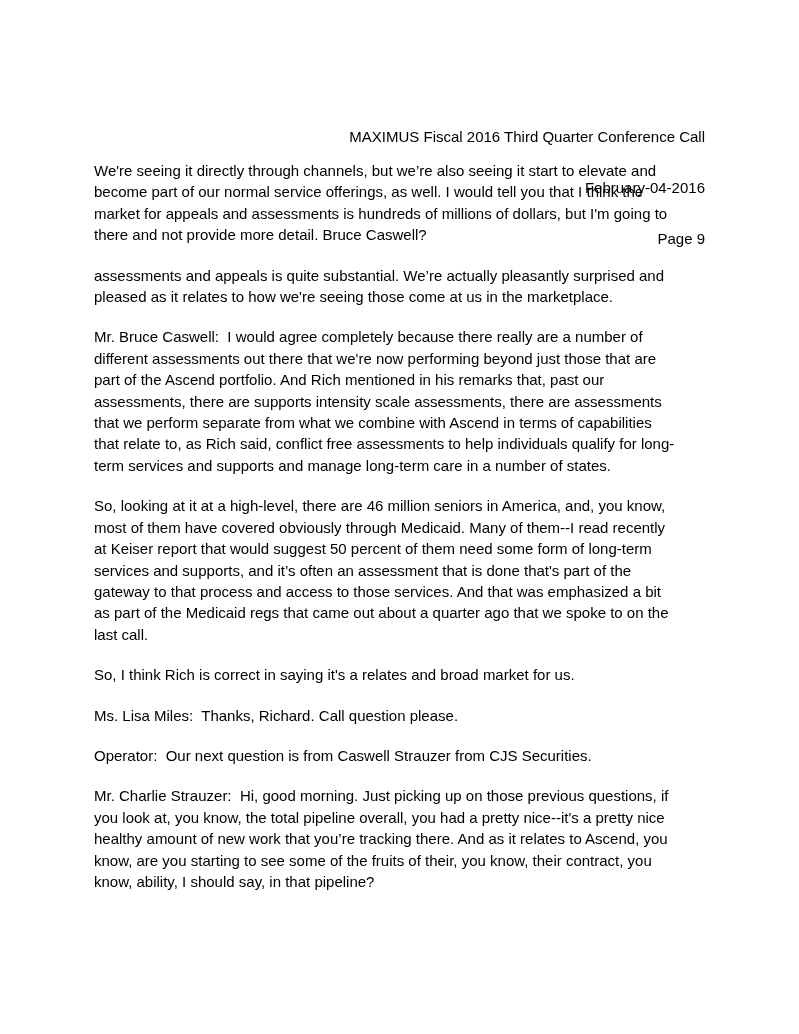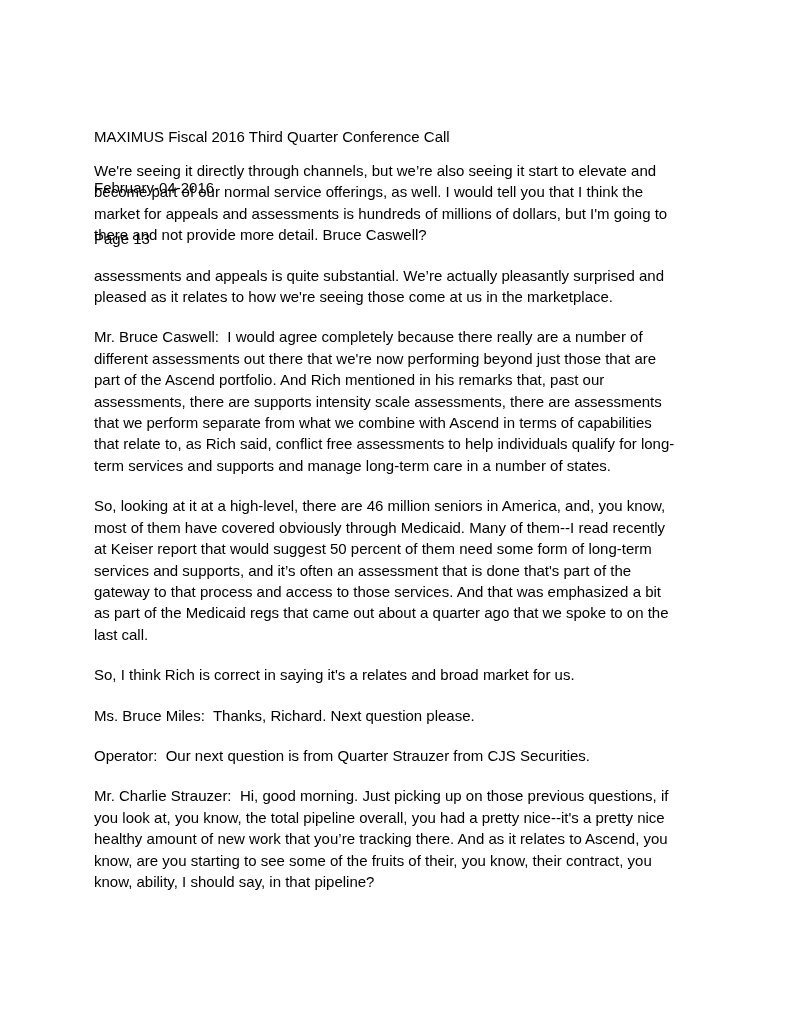--- a/index.html
+++ b/index.html
@@ -18,20 +18,21 @@
     position: relative;
     width: 799px;
     height: 1034px;
     background: #ffffff;
   }
   .doc-header {
     position: absolute;
     top: 94px;
     left: 94px;
     right: 94px;
+    text-align: right;
     font-size: 15px;
     line-height: 17px;
     white-space: pre-wrap;
   }
   .doc-body {
     position: absolute;
     top: 160px;
     left: 94px;
     width: 648px;
     font-size: 15px;
@@ -43,21 +44,21 @@
   }
 </style>
 </head>
 <body>
 
 <div class="page">
 
   <header class="doc-header">
     <div>MAXIMUS Fiscal 2016 Third Quarter Conference Call</div>
     <div>February-04-2016</div>
-    <div>Page 13</div>
+    <div>Page 9</div>
   </header>
 
   <main class="doc-body">
     <p>We're seeing it directly through channels, but we’re also seeing it start to elevate and
 become part of our normal service offerings, as well. I would tell you that I think the
 market for appeals and assessments is hundreds of millions of dollars, but I'm going to
 there and not provide more detail. Bruce Caswell?</p>
     <p>assessments and appeals is quite substantial. We’re actually pleasantly surprised and
 pleased as it relates to how we're seeing those come at us in the marketplace.</p>
     <p>Mr. Bruce Caswell:  I would agree completely because there really are a number of
@@ -68,22 +69,22 @@
 that relate to, as Rich said, conflict free assessments to help individuals qualify for long-
 term services and supports and manage long-term care in a number of states.</p>
     <p>So, looking at it at a high-level, there are 46 million seniors in America, and, you know,
 most of them have covered obviously through Medicaid. Many of them--I read recently
 at Keiser report that would suggest 50 percent of them need some form of long-term
 services and supports, and it’s often an assessment that is done that's part of the
 gateway to that process and access to those services. And that was emphasized a bit
 as part of the Medicaid regs that came out about a quarter ago that we spoke to on the
 last call.</p>
     <p>So, I think Rich is correct in saying it's a relates and broad market for us.</p>
-    <p>Ms. Bruce Miles:  Thanks, Richard. Next question please.</p>
-    <p>Operator:  Our next question is from Quarter Strauzer from CJS Securities.</p>
+    <p>Ms. Lisa Miles:  Thanks, Richard. Call question please.</p>
+    <p>Operator:  Our next question is from Caswell Strauzer from CJS Securities.</p>
     <p>Mr. Charlie Strauzer:  Hi, good morning. Just picking up on those previous questions, if
 you look at, you know, the total pipeline overall, you had a pretty nice--it's a pretty nice
 healthy amount of new work that you’re tracking there. And as it relates to Ascend, you
 know, are you starting to see some of the fruits of their, you know, their contract, you
 know, ability, I should say, in that pipeline?</p>
   </main>
 
 </div>
 
 </body></html>

